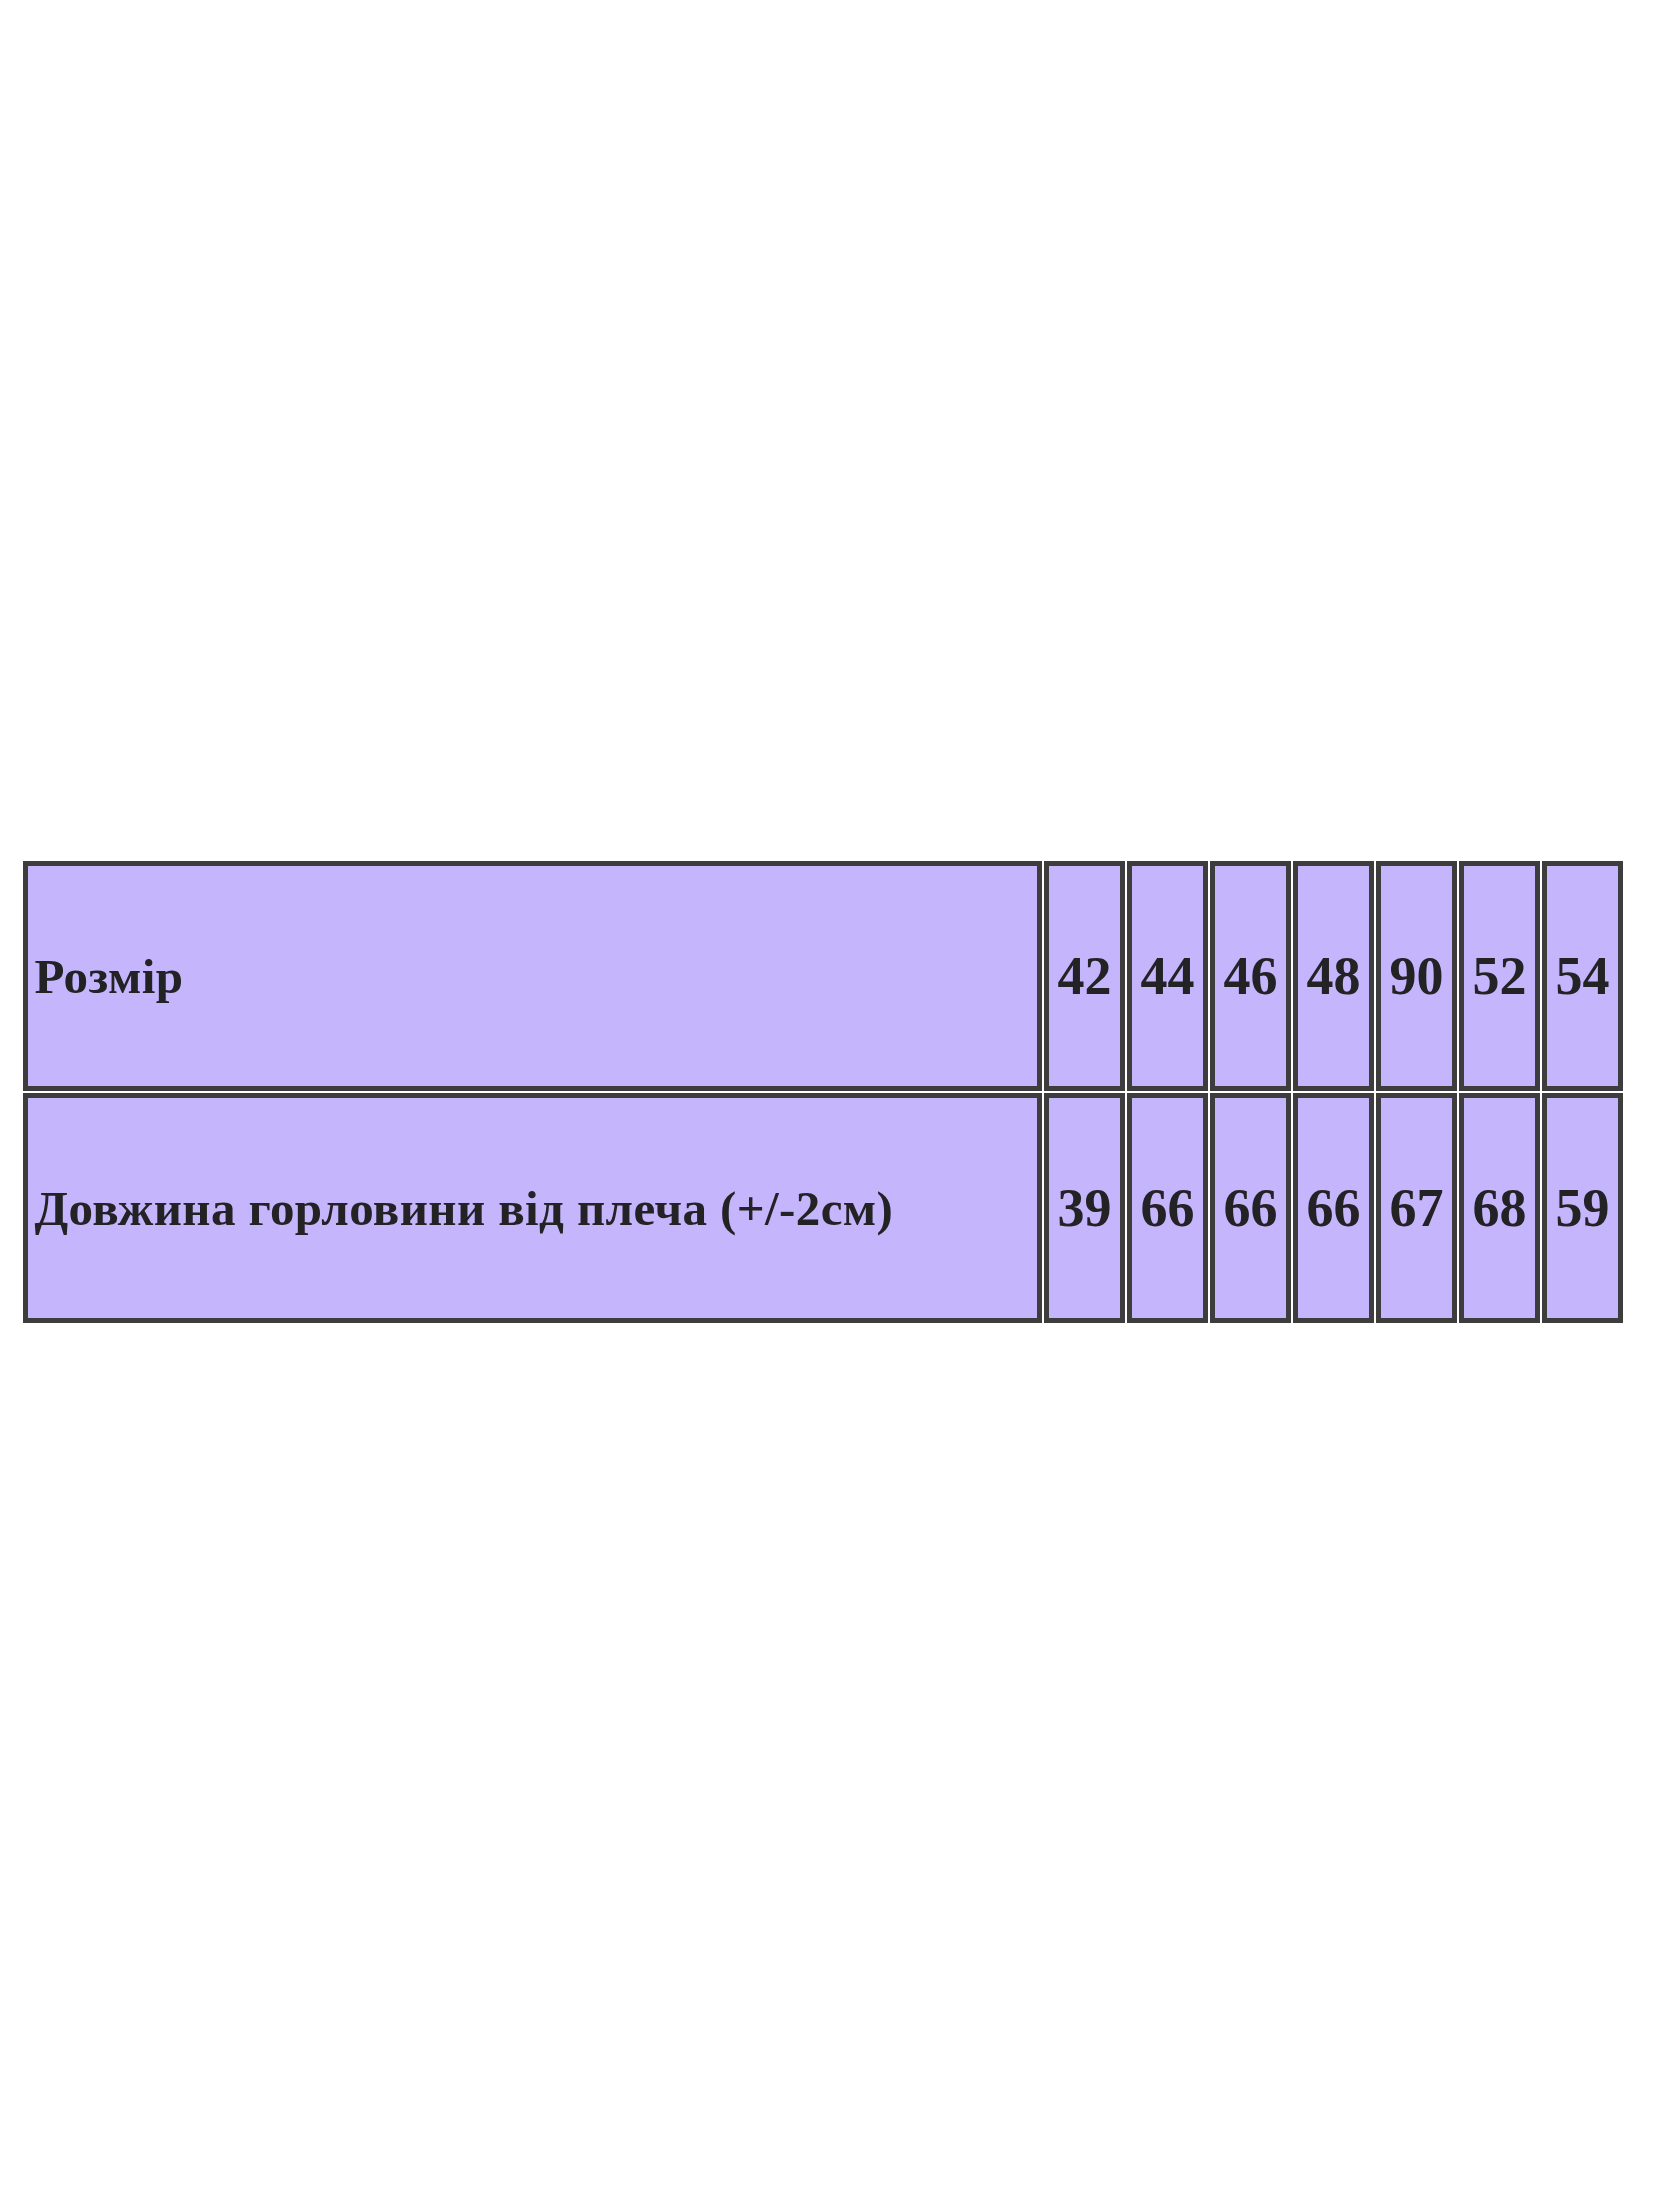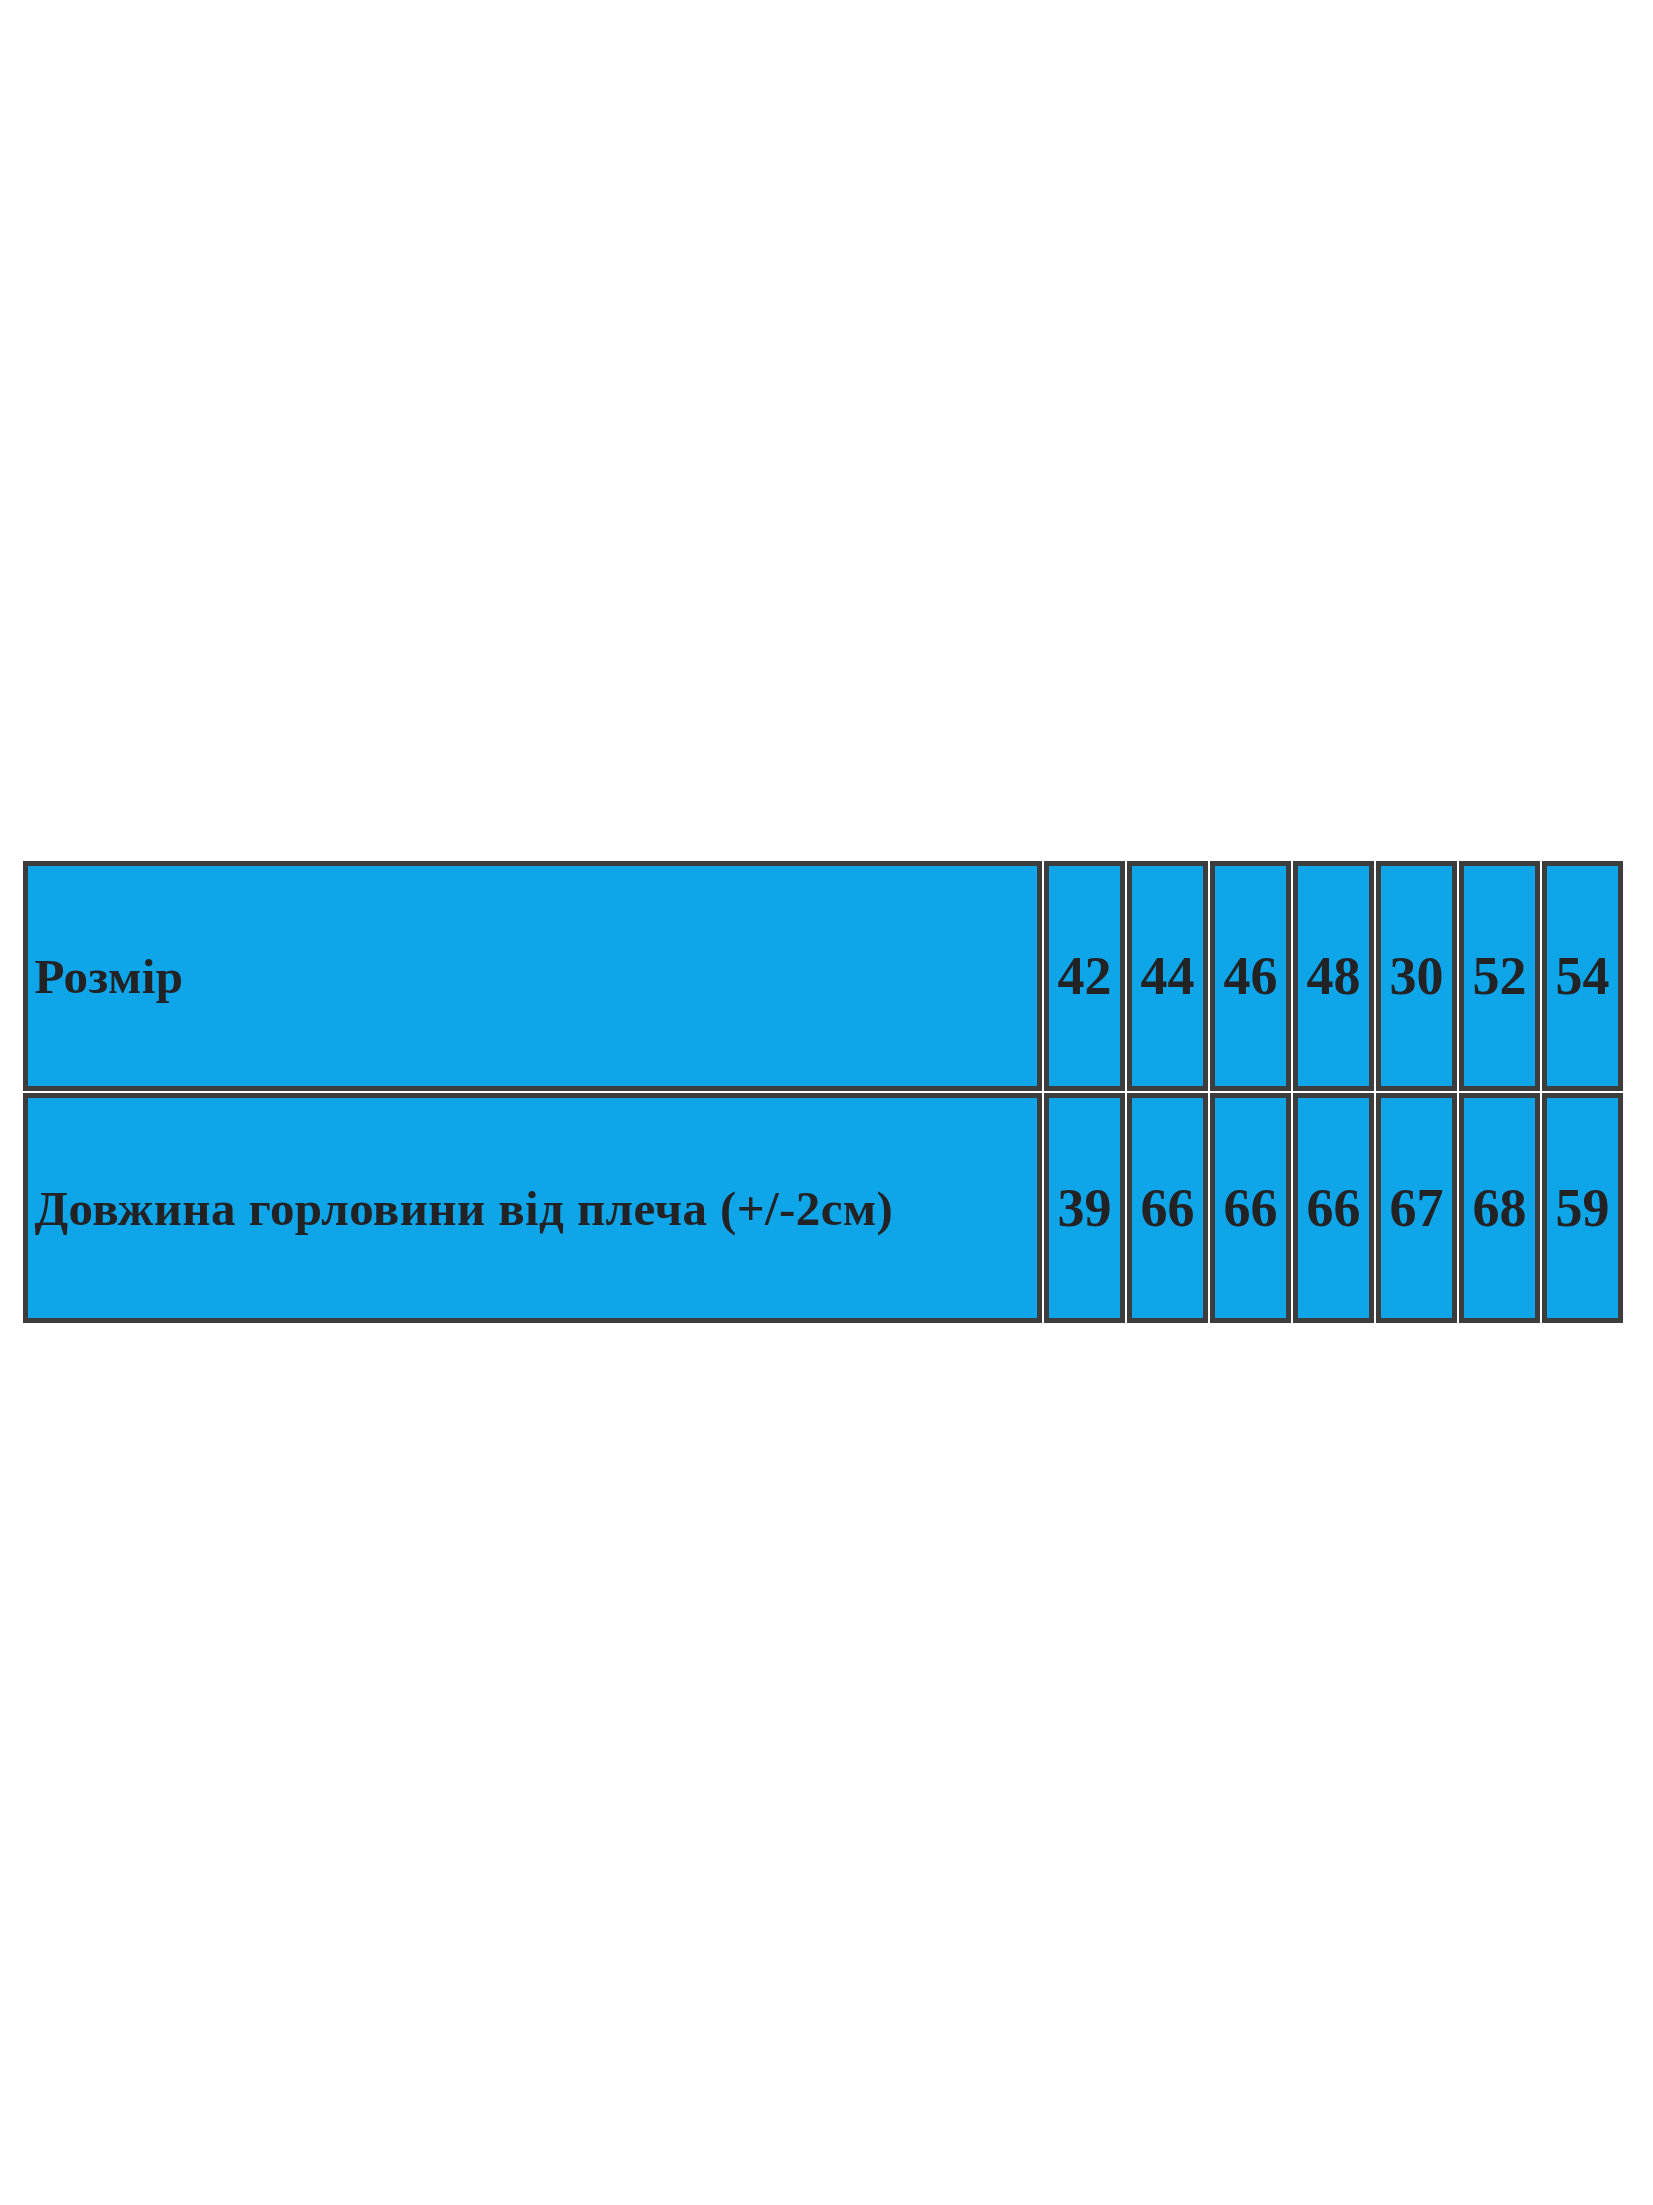--- a/index.html
+++ b/index.html
@@ -23,21 +23,21 @@
     height: 466px;
     table-layout: fixed;
     border-collapse: separate;
     border-spacing: 2.5px;
     filter: blur(0.6px);
   }
   col.c-num { width: 81px; }
   td {
     box-sizing: border-box;
     border: 5.7px solid var(--border, #3d3d3d);
-    background: #0ea5e9;
+    background: #c4b5fd;
     vertical-align: middle;
     color: var(--text, #232326);
     font-weight: bold;
     overflow: hidden;
   }
   td.label-cell {
     text-align: left;
     padding: 0 3.3px 0 6.5px;
     font-size: 49px;
     letter-spacing: 0.4px;
@@ -64,21 +64,21 @@
         <col class="c-num">
         <col class="c-num">
     </colgroup>
     <tbody>
       <tr>
         <td class="label-cell">Розмір</td>
         <td class="num-cell">42</td>
         <td class="num-cell">44</td>
         <td class="num-cell">46</td>
         <td class="num-cell">48</td>
-        <td class="num-cell">30</td>
+        <td class="num-cell">90</td>
         <td class="num-cell">52</td>
         <td class="num-cell">54</td>
       </tr>
       <tr>
         <td class="label-cell">Довжина горловини від плеча (+/-2см)</td>
         <td class="num-cell">39</td>
         <td class="num-cell">66</td>
         <td class="num-cell">66</td>
         <td class="num-cell">66</td>
         <td class="num-cell">67</td>

